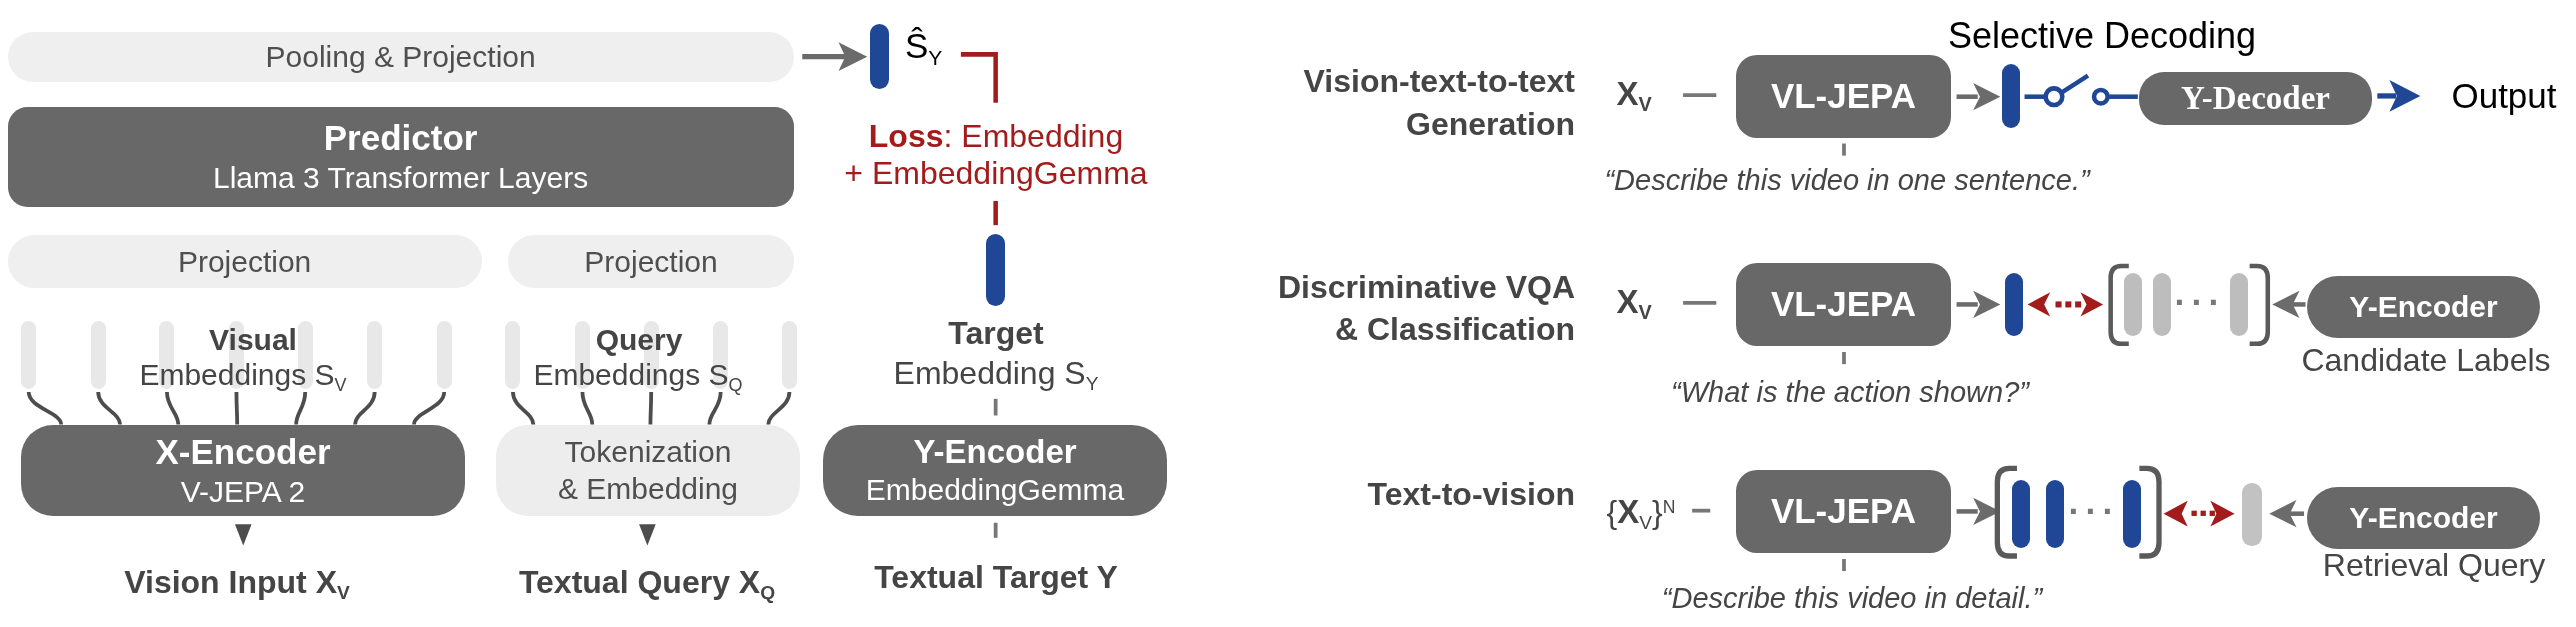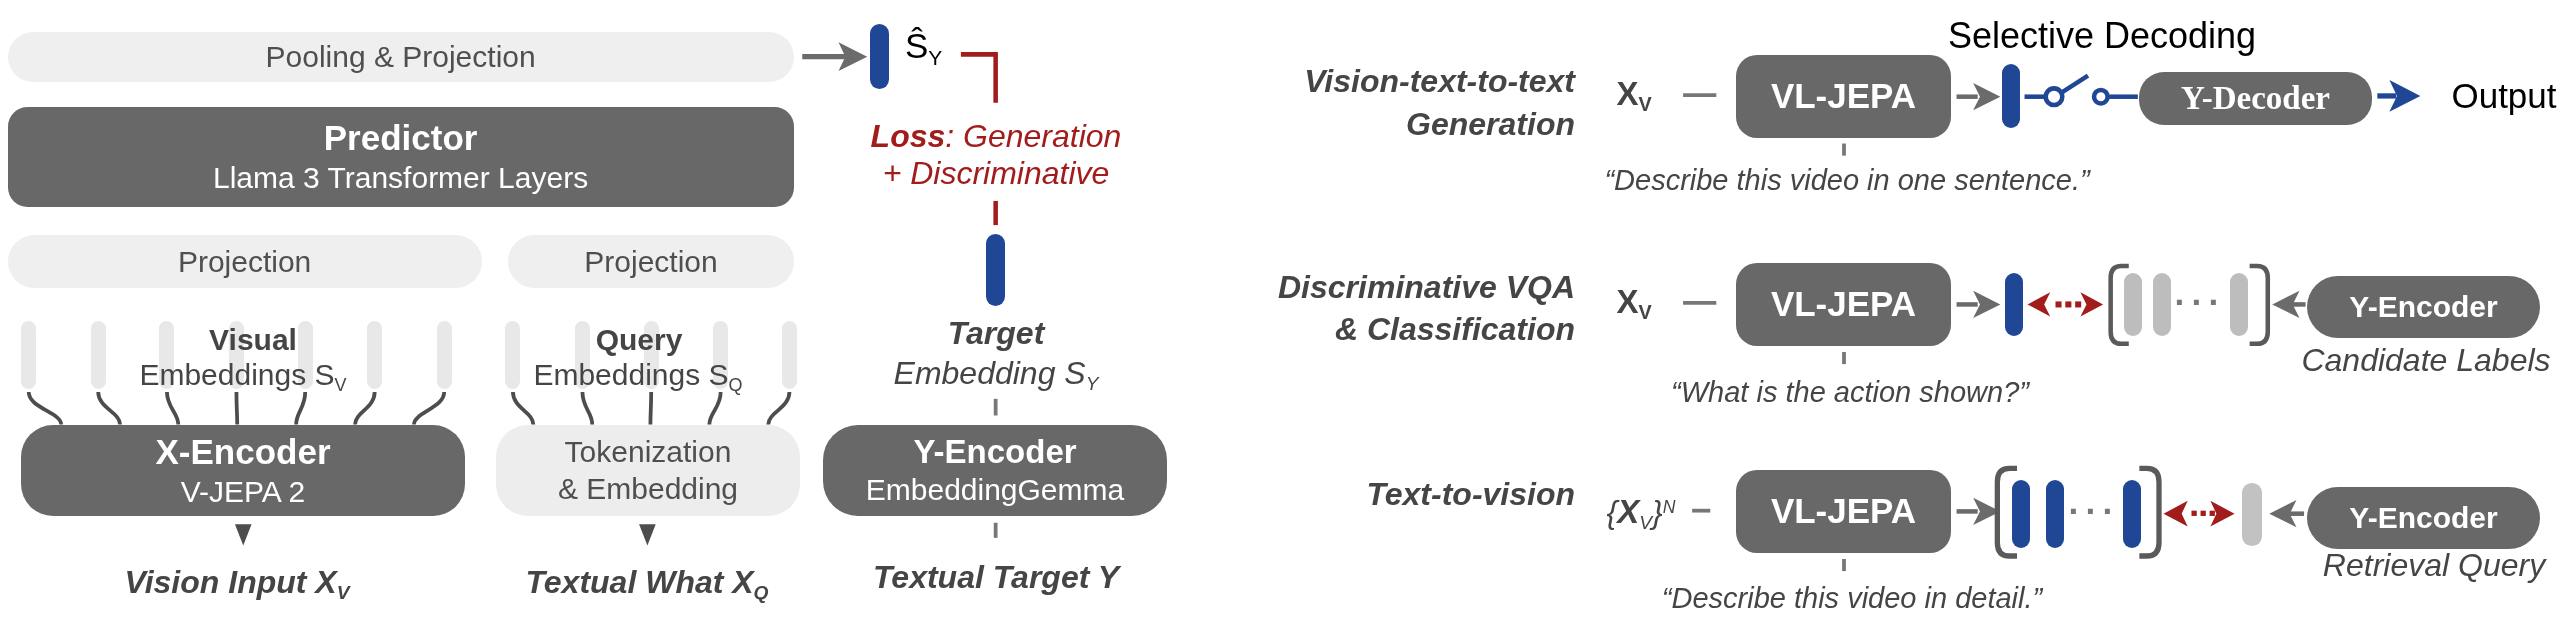--- a/index.html
+++ b/index.html
@@ -9,21 +9,21 @@
   }
   .abs{position:absolute;}
   .ctr{transform:translate(-50%,-50%);white-space:nowrap;}
   .nw{white-space:nowrap;}
   .lightbar{background:#EFEFEF;color:#4F4F4F;display:flex;align-items:center;justify-content:center;}
   .darkbox{background:#686868;color:#ffffff;display:flex;flex-direction:column;align-items:center;justify-content:center;line-height:1.22;}
   .lightbox{background:#EDEDED;color:#4F4F4F;display:flex;flex-direction:column;align-items:center;justify-content:center;line-height:1.22;}
   .token{background:#E8E8E8;border-radius:8.3px;width:15px;height:68px;top:321px;}
   .bpill{background:#1F4795;border-radius:9.8px;}
   .gpill{background:#BDBDBD;border-radius:9px;}
-  .t38{font-size:29px;} .t40{font-size:30px;} .t42{font-size:32px;font-style:italic;} .t44{font-size:33px;}
+  .t38{font-size:29px;} .t40{font-size:30px;} .t42{font-size:32px;} .t44{font-size:33px;}
   .t46{font-size:35px;} .t48{font-size:36px;}
   .b{font-weight:bold;}
   .blue{color:#000000;}
   .red{color:#A21C1C;}
   .dark{color:#454545;}
   .it{font-style:italic;}
   .sub{font-size:0.6em;position:relative;top:0.32em;}
   .sup{font-size:0.55em;position:relative;top:-0.55em;}
   .dots{font-size:35px;font-weight:bold;color:#777777;letter-spacing:5.3px;}
   svg{position:absolute;left:0;top:0;}
@@ -188,32 +188,32 @@
   </div>
   <div class="abs lightbox" style="left:496px;top:425px;width:304px;height:91px;border-radius:32px;">
     <div class="t40">Tokenization</div>
     <div class="t40">&amp; Embedding</div>
   </div>
 
   <div class="abs ctr t42 b dark" style="left:237px;top:582px;">
     <span>Vision Input X</span><span class="sub">V</span>
   </div>
   <div class="abs ctr t42 b dark" style="left:647px;top:582px;">
-    <span>Textual What X</span><span class="sub">Q</span>
+    <span>Textual Query X</span><span class="sub">Q</span>
   </div>
 
   <div class="abs bpill" style="left:870px;top:24px;width:19px;height:65px;"></div>
   <div class="abs t46 blue nw" style="left:905px;top:26px;">
     <span>Ŝ</span><span class="sub">Y</span>
   </div>
 
   <div class="abs ctr t42 red" style="left:996px;top:136px;">
-    <span class="b">Loss</span><span>: Generation</span>
-  </div>
-  <div class="abs ctr t42 red" style="left:996px;top:173px;">+ Discriminative</div>
+    <span class="b">Loss</span><span>: Embedding</span>
+  </div>
+  <div class="abs ctr t42 red" style="left:996px;top:173px;">+ EmbeddingGemma</div>
 
   <div class="abs bpill" style="left:986px;top:234px;width:19px;height:72px;"></div>
   <div class="abs ctr t42 b dark" style="left:996px;top:333px;">Target</div>
   <div class="abs ctr t42 dark" style="left:996px;top:373px;">
     <span>Embedding S</span><span class="sub">Y</span>
   </div>
 
   <div class="abs darkbox" style="left:823px;top:425px;width:344px;height:91px;border-radius:35px;">
     <div class="t44 b">Y-Encoder</div>
     <div class="t40">EmbeddingGemma</div>

